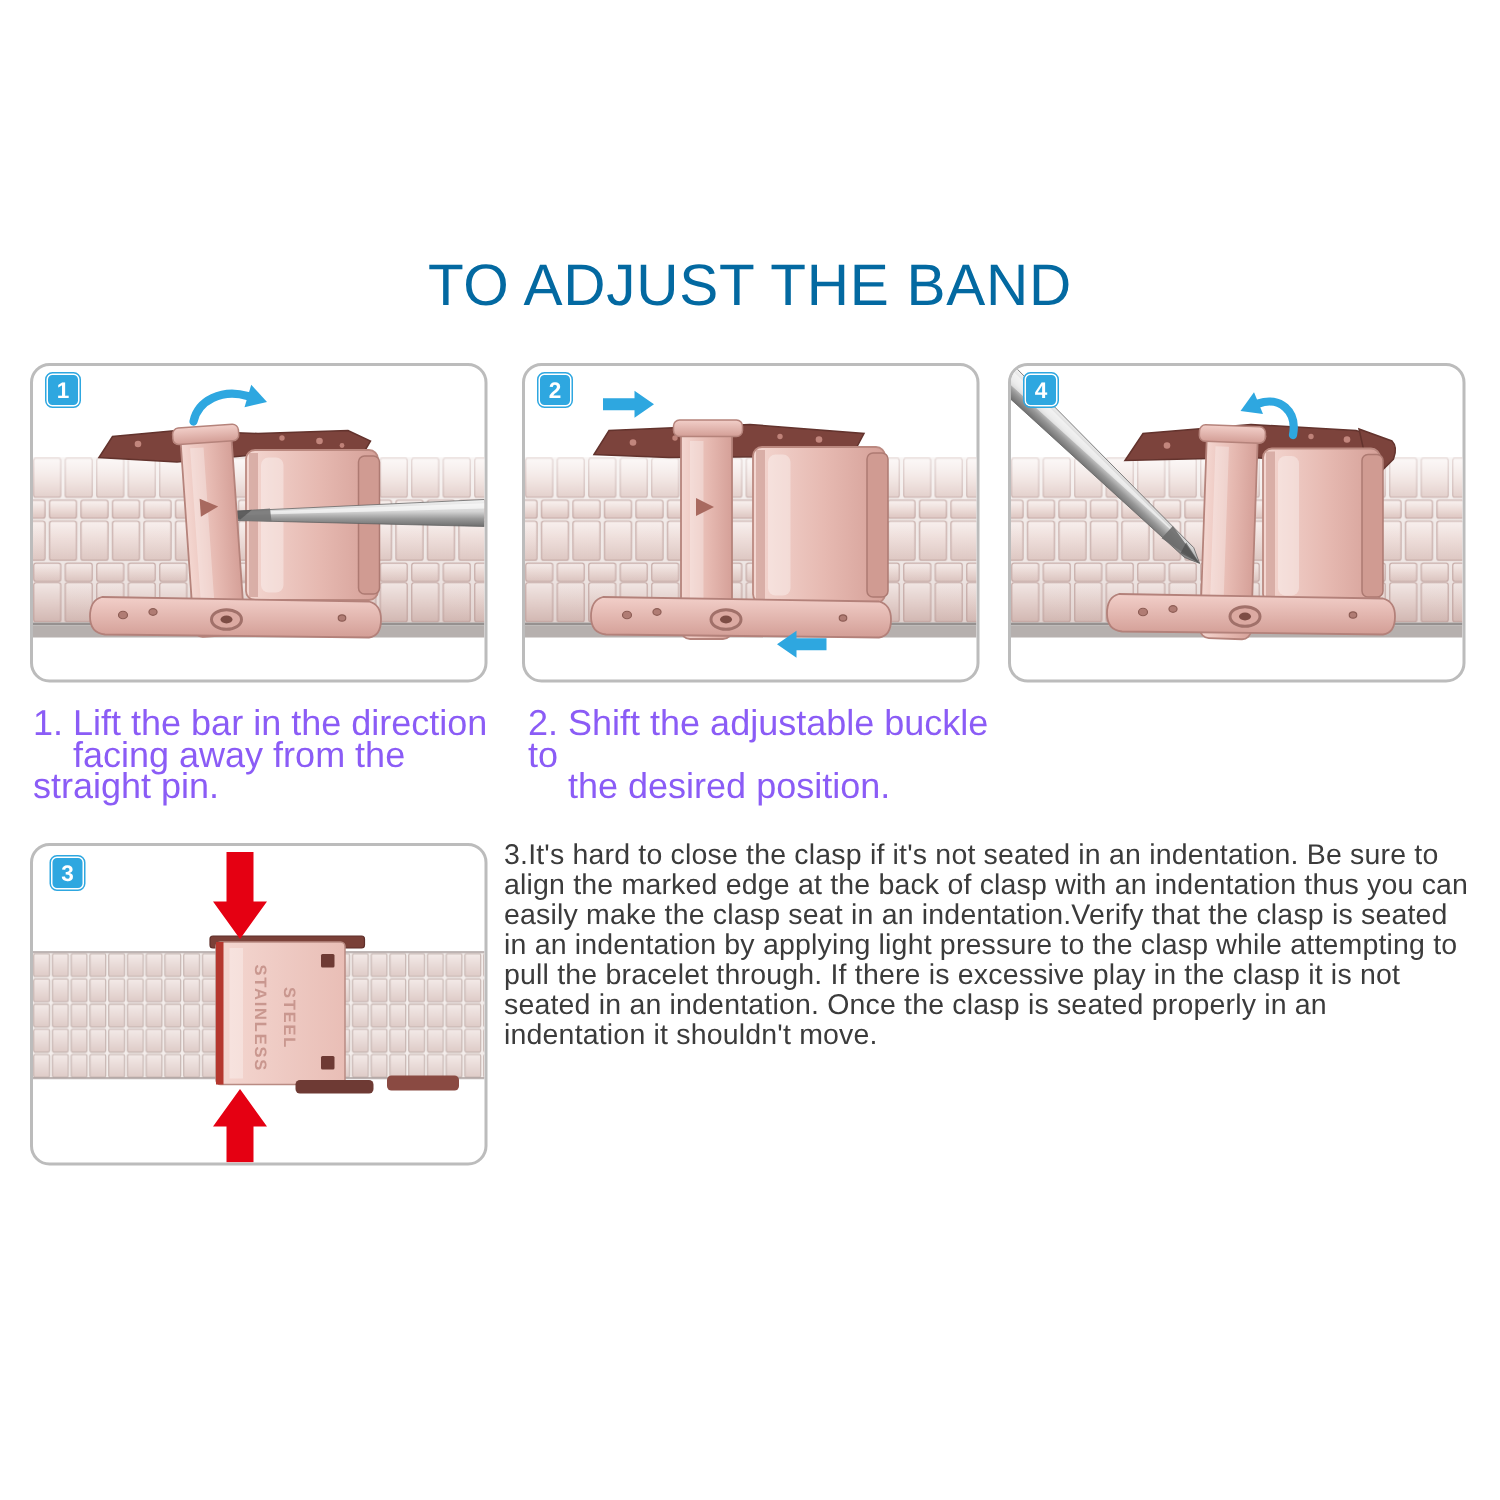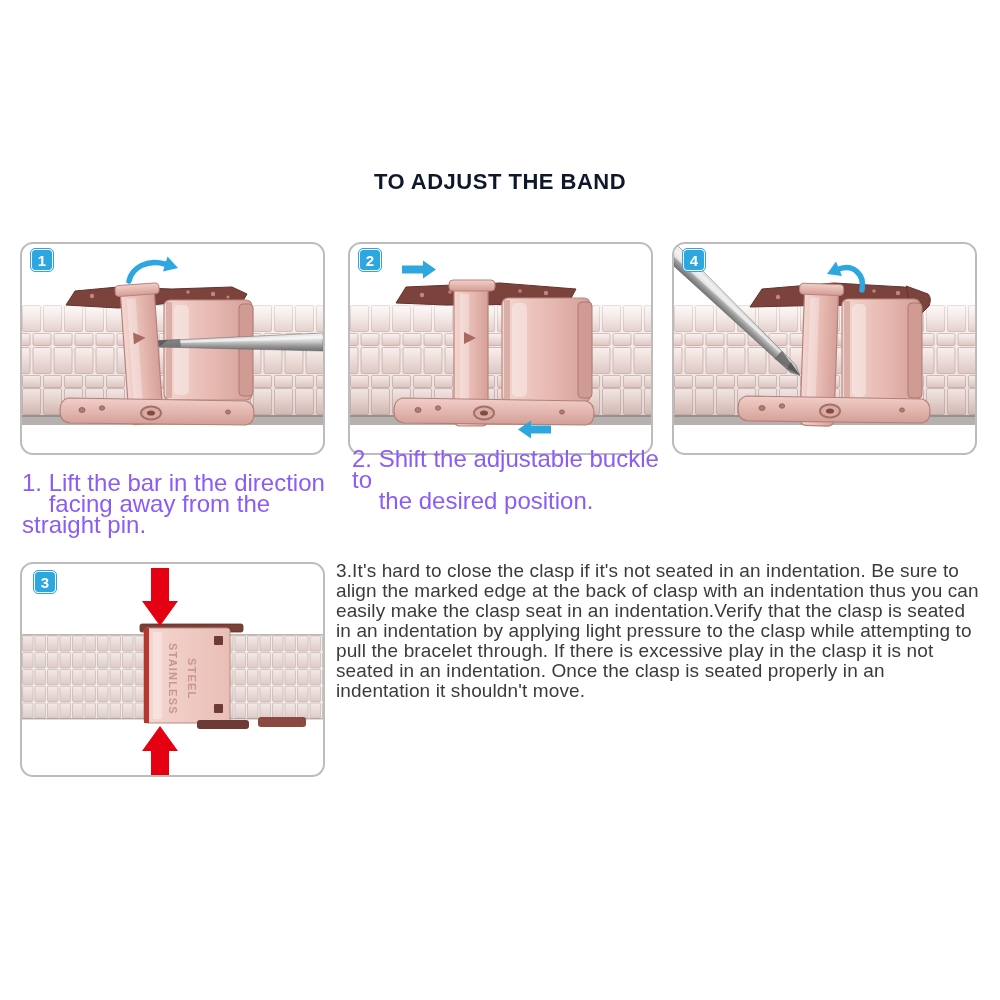--- a/index.html
+++ b/index.html
@@ -1,17 +1,17 @@
 <!DOCTYPE html>
 <html><head>
 <meta charset="utf-8">
 <style>
   html,body{margin:0;padding:0;background:#fff;}
   .canvas{position:relative;width:1000px;height:1000px;background:#fff;font-family:"Liberation Sans",sans-serif;overflow:hidden;}
-  .title{position:absolute;left:0;right:0;top:169px;text-align:center;font-weight:bold;font-size:22px;letter-spacing:.5px;color:#0f172a;}
+  .title{position:absolute;left:0;right:0;top:169px;text-align:center;font-weight:normal;font-size:39px;letter-spacing:.5px;color:#0369a1;}
   .panel{position:absolute;border:2px solid #bcbcbc;border-radius:13px;background:#fff;box-sizing:border-box;overflow:hidden;}
   .panel svg{position:absolute;left:0;top:0;}
   .badge{position:absolute;left:9px;top:5px;width:22px;height:22px;background:#2ea7e0;border:1.5px solid #fff;outline:1px solid #2ea7e0;border-radius:4px;color:#fff;font-size:15px;font-weight:bold;display:flex;align-items:center;justify-content:center;box-sizing:border-box;}
   .caption{position:absolute;font-size:24px;line-height:21px;color:#8b5cf6;white-space:pre-wrap;}
   .para{position:absolute;left:336px;top:561px;width:670px;font-size:19px;line-height:20px;letter-spacing:.12px;color:#3b3b3b;white-space:pre-wrap;}
   .steel{position:absolute;left:163px;top:637px;width:50px;height:84px;writing-mode:vertical-lr;text-align:center;font-size:11px;font-weight:600;letter-spacing:1.2px;line-height:19px;color:#c9978f;white-space:pre-line;}
 </style>
 </head>
 <body>
 
@@ -269,21 +269,21 @@
         <polygon points="153,30 162,17.5 168,32" fill="#2ea7e0"></polygon>
       </g>
     </svg>
     <div class="badge">
         <span>4</span>
       </div>
   </div>
 
   <div class="caption" style="left:22px;top:472px;width:320px">1. Lift the bar in the direction
     facing away from the straight pin.</div>
-  <div class="caption" style="left:352px;top:448px;width:320px">2. Shift the adjustable buckle to
+  <div class="caption" style="left:352px;top:472px;width:320px">2. Shift the adjustable buckle to
     the desired position.</div>
 
   <div class="panel" style="left:20px;top:562px;width:305px;height:215px">
     <svg width="301" height="211" viewBox="0 0 301 211">
       <defs>
         <linearGradient id="p3lk" x1="0" y1="0" x2="0" y2="1">
           <stop offset="0" stop-color="#f3eae8"></stop>
             <stop offset="1" stop-color="#decbc7"></stop>
         </linearGradient>
         <linearGradient id="p3rose" x1="0" y1="0" x2="1" y2="0">

